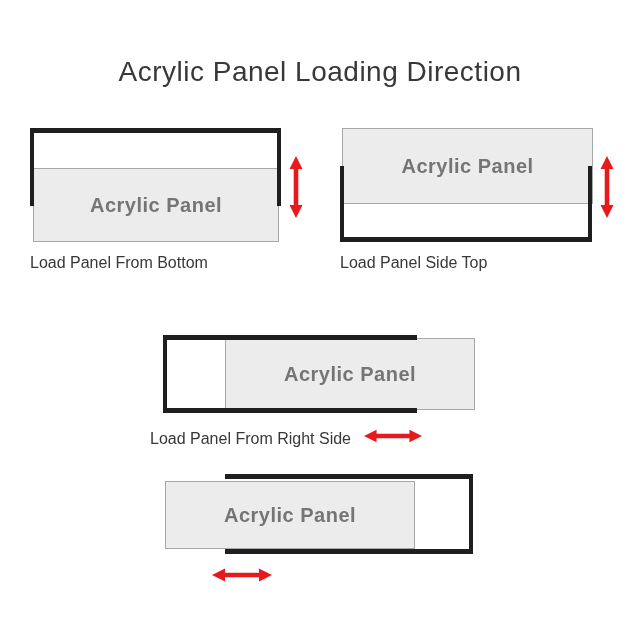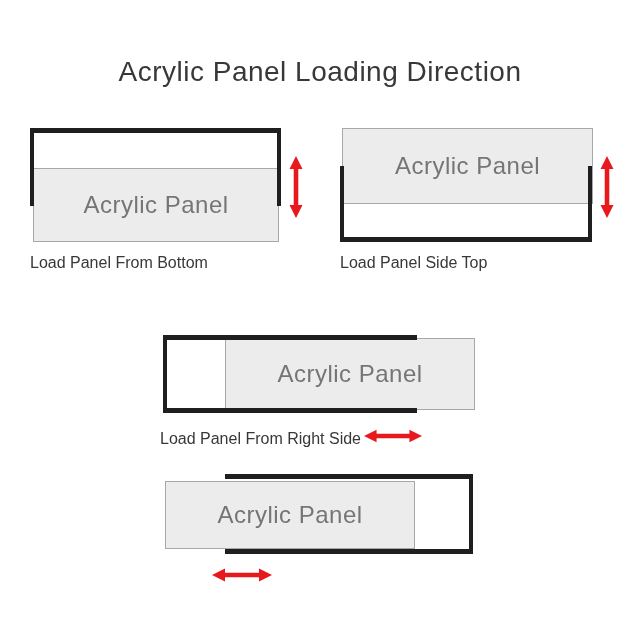--- a/index.html
+++ b/index.html
@@ -29,24 +29,25 @@
     position: absolute;
     background: var(--panel-fill, #ececec);
     border: 1px solid var(--panel-border, #a8a8a8);
     box-sizing: border-box;
     display: flex;
     align-items: center;
     justify-content: center;
     z-index: 1;
   }
   .panel-label {
-    font-size: 24px;
+    font-size: 20px;
     color: var(--panel-text, #757575);
     letter-spacing: 0.5px;
     white-space: nowrap;
+    font-weight: bold;
   }
   .frame {
     position: absolute;
     box-sizing: border-box;
     z-index: 2;
     border: 0 solid var(--frame, #1f1f1f);
     background: transparent;
     pointer-events: none;
   }
   
@@ -72,21 +73,21 @@
   .caption {
     position: absolute;
     font-size: 16px;
     color: var(--text, #383838);
     text-align: left;
     white-space: nowrap;
     z-index: 3;
   }
   #caption-1 { left: 30px;  top: 254px; width: 251px; }
   #caption-2 { left: 340px; top: 254px; width: 252px; }
-  #caption-3 { left: 160px; top: 430px; width: 250px; }
+  #caption-3 { left: 150px; top: 430px; width: 250px; }
   #caption-4 { left: 230px; top: 567px; width: 250px; }
 
   .arrow {
     position: absolute;
     color: var(--arrow, #e8191c);
     z-index: 3;
   }
   #arrow-1 { left: 289px; top: 156px; width: 14px; height: 62px; }
   #arrow-2 { left: 600px; top: 156px; width: 14px; height: 62px; }
   #arrow-3 { left: 364px; top: 429px; width: 58px; height: 14px; }

